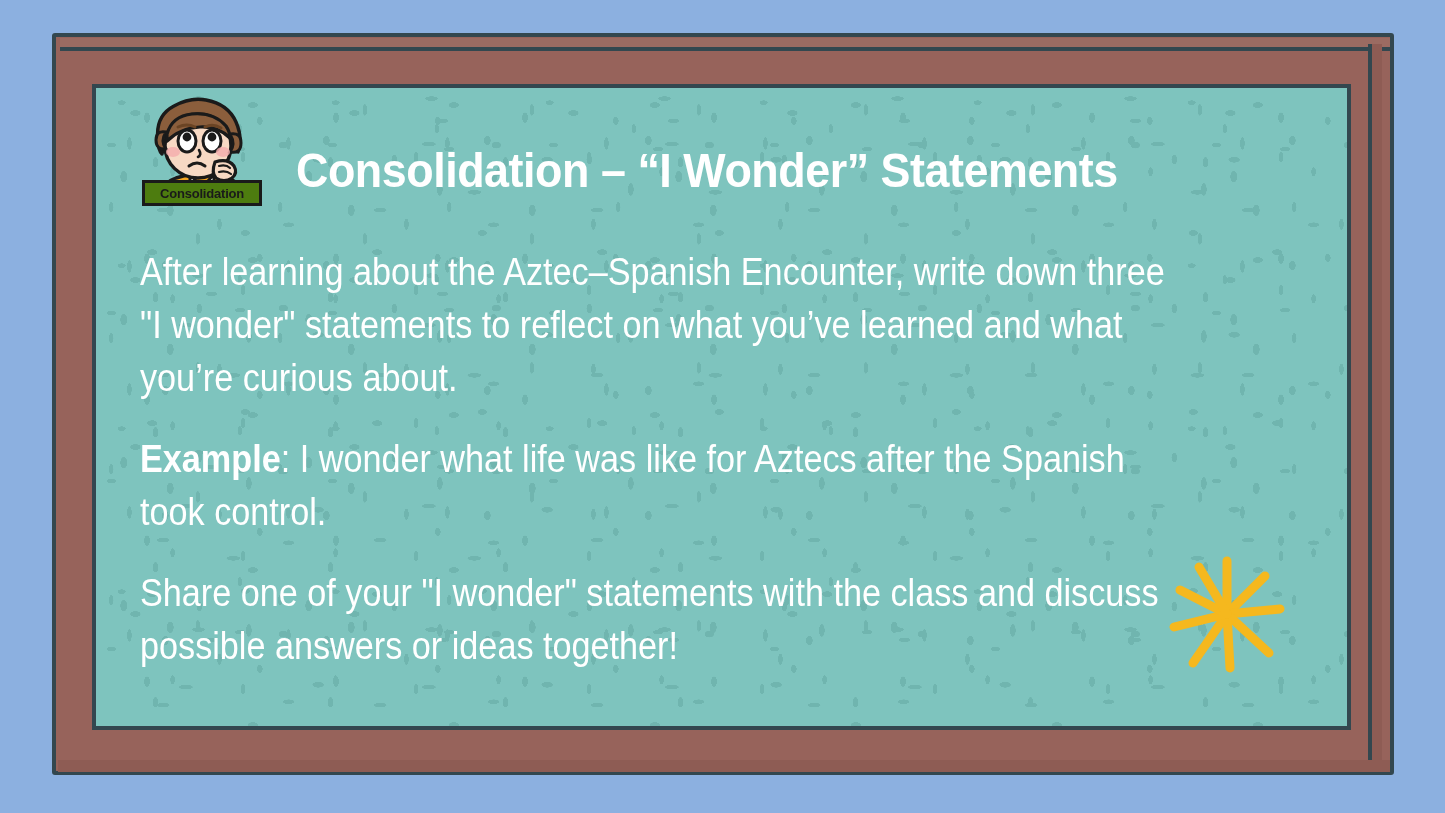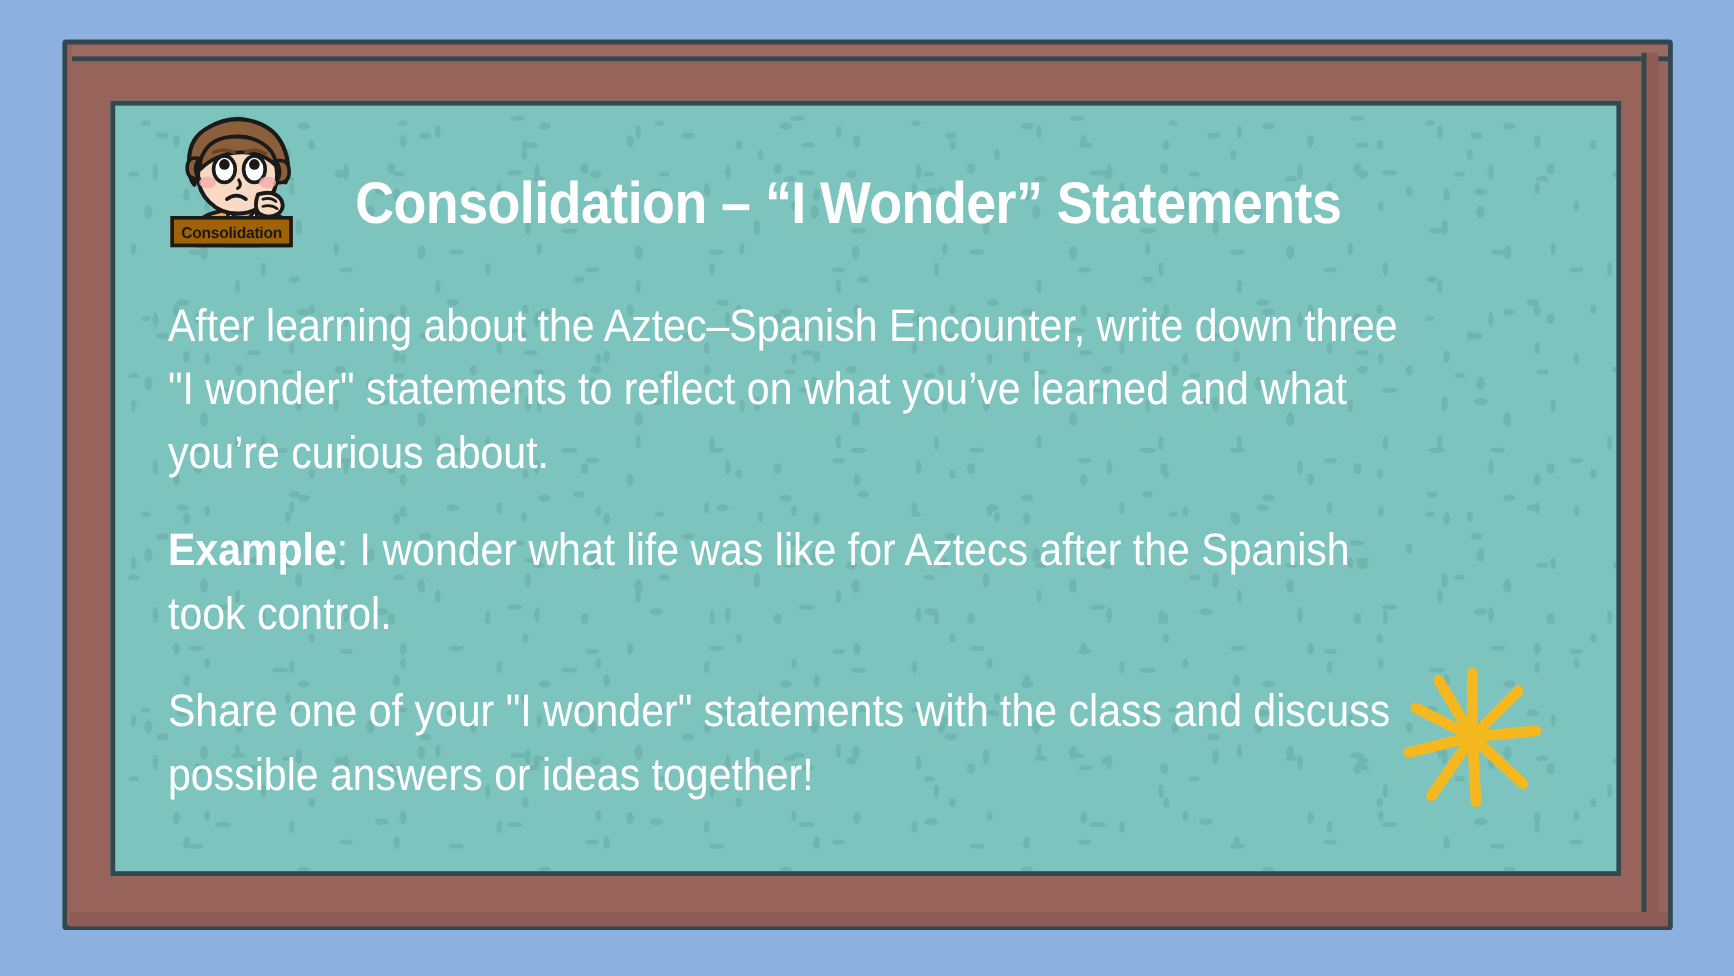--- a/index.html
+++ b/index.html
@@ -132,23 +132,23 @@
     top: 96px;
     width: 118px;
     height: 110px;
   }
   .mascot svg { display: block; }
 
   .mascot-badge {
     position: absolute;
     left: 142px;
     top: 180px;
-    width: 102px;
+    width: 120px;
     height: 26px;
-    background: #a16207;
+    background: #4d7c0f;
     border: 3px solid #1a1a1a;
     box-sizing: border-box;
     display: flex;
     align-items: center;
     justify-content: center;
     font-size: 13px;
     font-weight: bold;
     color: #1a1a1a;
     letter-spacing: -0.2px;
     font-family: "Liberation Sans", sans-serif;

